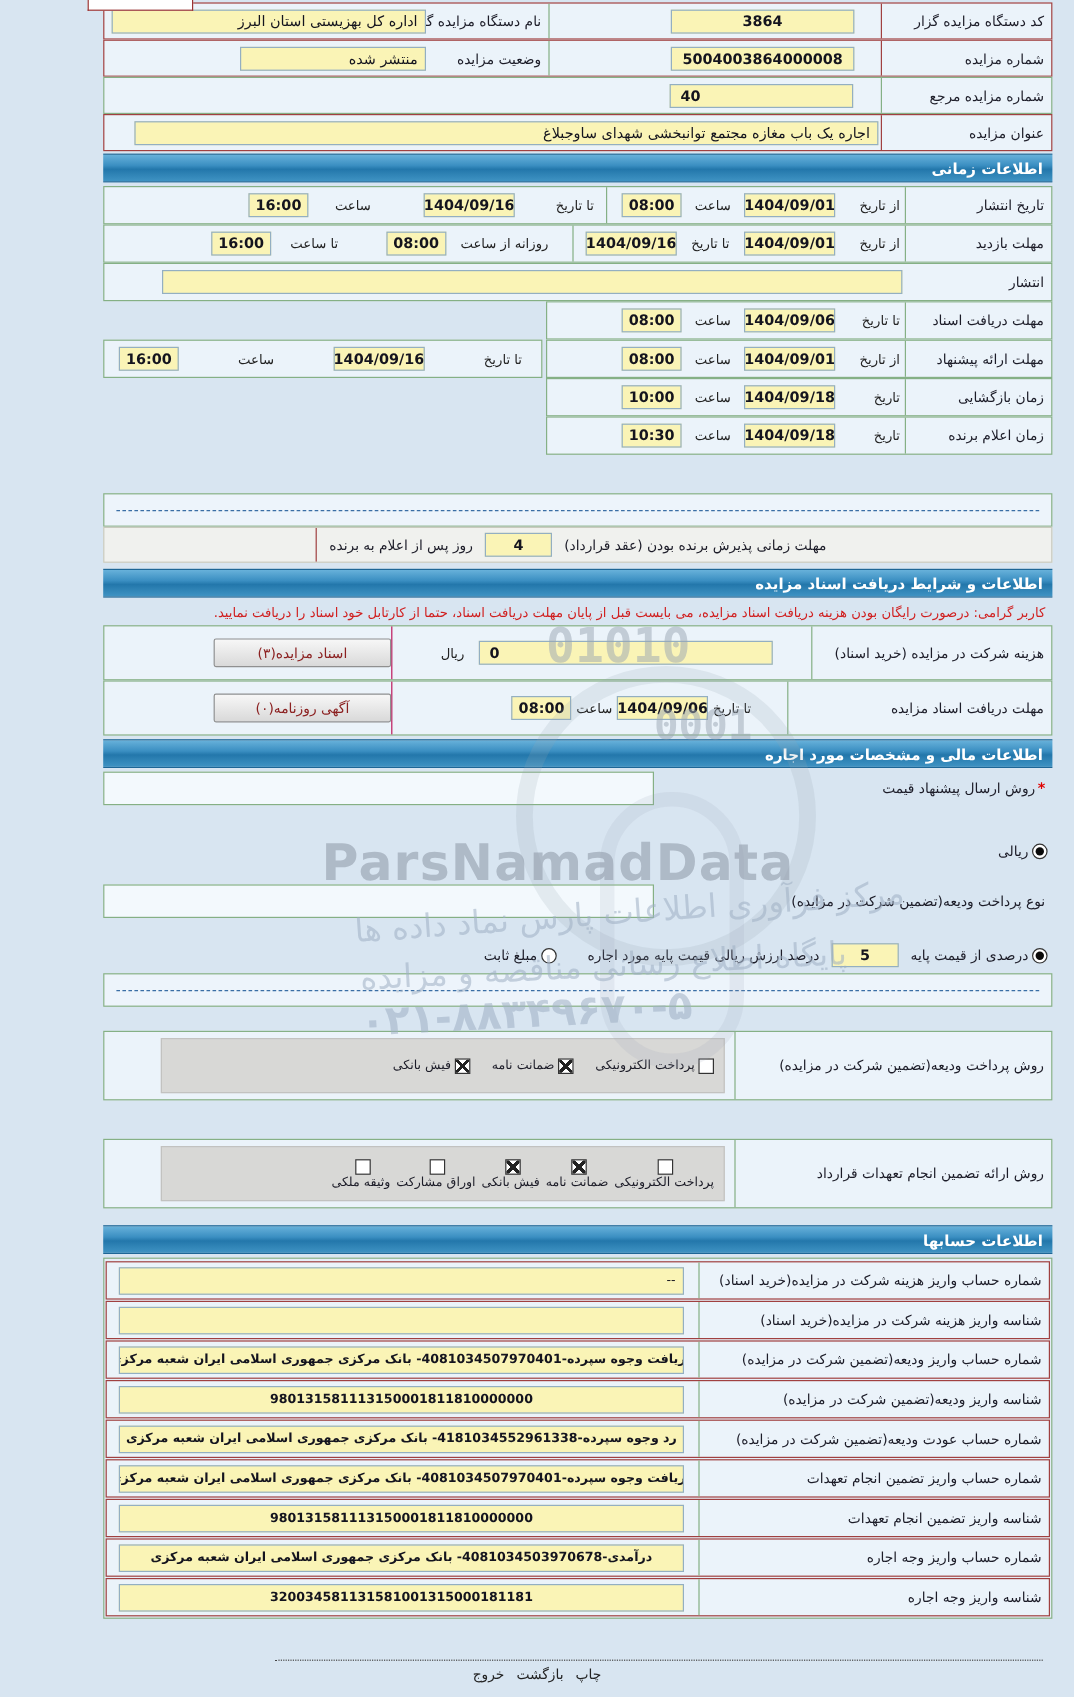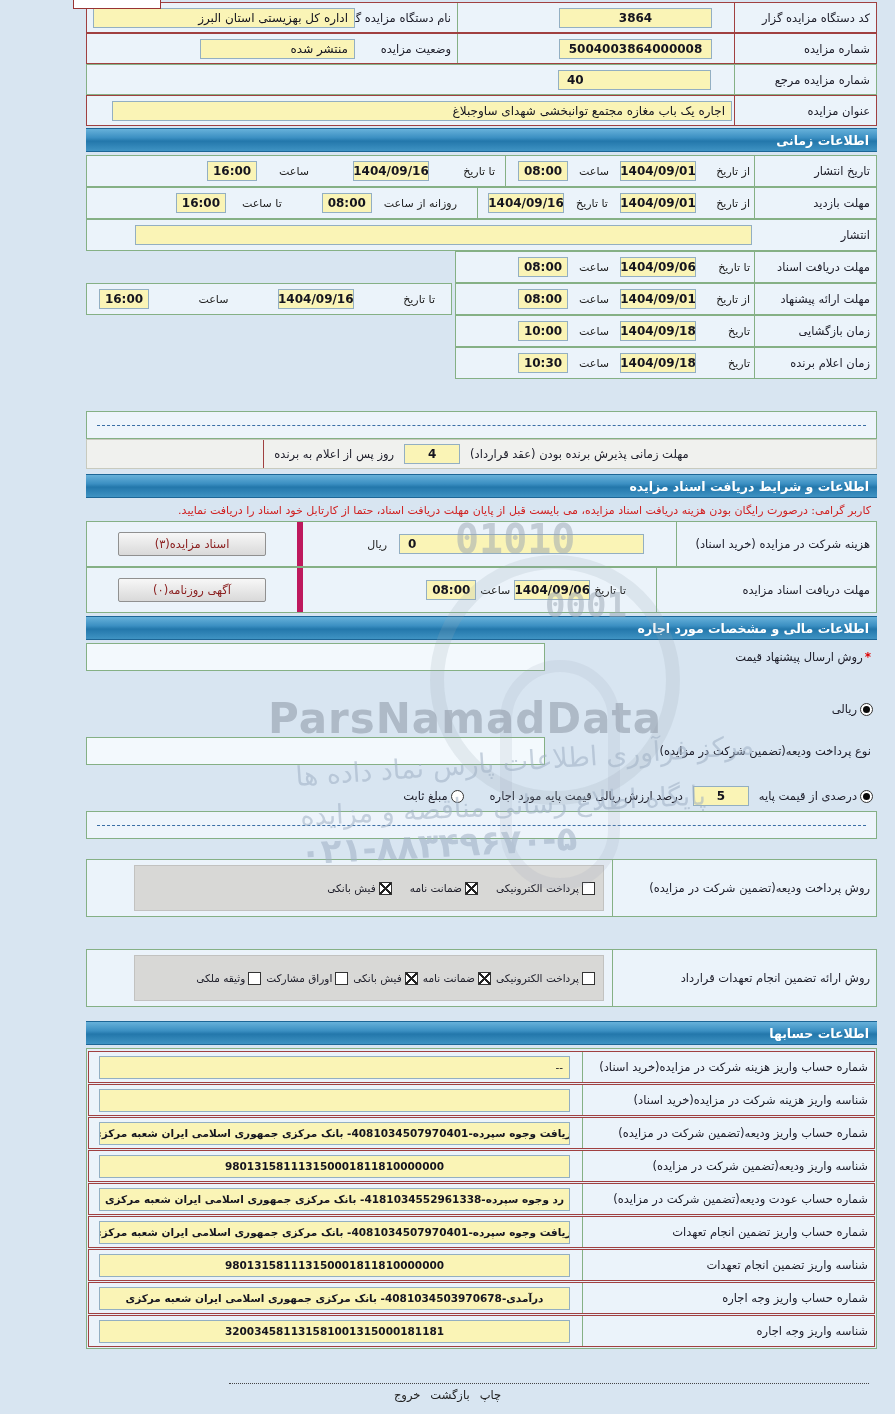--- a/index.html
+++ b/index.html
@@ -41,41 +41,41 @@
   .leftbox{width:366px;margin-right:3px;display:flex;align-items:center;background:#ebf3fa;border:1px solid #85b085;height:32px;justify-content:space-between;padding:0 12px;}
 
   .dashrow{height:28px;border:1px solid #85b085;background:#edf4fb;display:flex;align-items:center;}
   .dashrow .dash{flex:1;border-top:1px dashed #3a6ea5;margin:0 10px;}
 
   .acceptrow{height:30px;background:#f0f1ee;border:1px solid #c8cabe;display:flex;align-items:center;justify-content:center;position:relative;}
   .acceptrow .mvl{position:absolute;left:176px;top:0;bottom:0;border-left:1px solid #a04040;}
 
   .notice{font-size:11px;color:#d02020;padding:6px 6px 4px;white-space:nowrap;}
 
-  .btnzone{width:216px;height:100%;display:flex;align-items:center;justify-content:center;border-right:6px solid #be185d;flex:none;}
+  .btnzone{width:240px;height:100%;display:flex;align-items:center;border-right:1px solid #be185d;flex:none;}
   .btn{width:148px;height:24px;background:linear-gradient(180deg,#f7f7f7,#d9d9d9);border:1px solid #909090;border-radius:2px;color:#8b2020;font-size:11.5px;display:flex;align-items:center;justify-content:center;font-family:inherit;cursor:pointer;white-space:nowrap;}
 
   .req{color:#e00000;font-weight:bold;font-size:12px;padding-left:2px;}
   .strip{flex:1;height:28px;border:1px solid #85b085;background:#f3f9fd;margin-left:0;}
   .labelarea{width:332px;display:flex;align-items:center;padding:0 6px;flex:none;}
 
   
   .radio{width:13px;height:13px;border:1px solid #333;border-radius:50%;background:#fff;display:inline-flex;align-items:center;justify-content:center;flex:none;margin-left:3px;}
   .radio.on::after{content:"";width:7px;height:7px;border-radius:50%;background:#0a0a0a;}
   .cb{width:13px;height:13px;border:1px solid #333;background:#fff;display:inline-block;flex:none;margin-left:3px;}
   .cb.on{background-image:linear-gradient(45deg,transparent 42%,#222 42%,#222 58%,transparent 58%),linear-gradient(135deg,transparent 42%,#222 42%,#222 58%,transparent 58%);}
   .optlbl{font-size:11.5px;color:#1c1c28;white-space:nowrap;}
   .optitem{display:flex;align-items:center;}
 
   .rialcell{width:210px;height:32px;border:1px solid #95a9b8;background:#eef5fb;display:flex;align-items:center;justify-content:center;flex:none;}
 
   .graybox{background:#d8d8d6;border:1px solid #c2c2c0;height:46px;display:flex;align-items:center;flex:none;width:470px;margin-right:8px;padding:0 8px;}
   .graybox .items{display:flex;align-items:center;width:100%;}
   .gap16>.optitem{margin-left:18px;}
-  .gap6>.optitem{margin-left:5px;}
+  .gap6>.optitem{margin-left:5px;flex-direction:column;}
   .graybox .optlbl{font-size:10.5px;}
 
   .acct .lblcol{width:292px;border-left:1px solid #85b085;}
   .acct .yb{flex:1;height:23px;margin:0 12px 0 10px;font-size:10.5px;}
   .acct .yb.center{justify-content:center;}
 
   .acct-frame{border:1px solid #85b085;padding:1px;background:#e6eef7;}
 
   .footline{width:640px;border-top:1px dotted #444;margin-right:8px;}
   .footer-links{display:flex;justify-content:center;gap:10px;margin-top:4px;}

